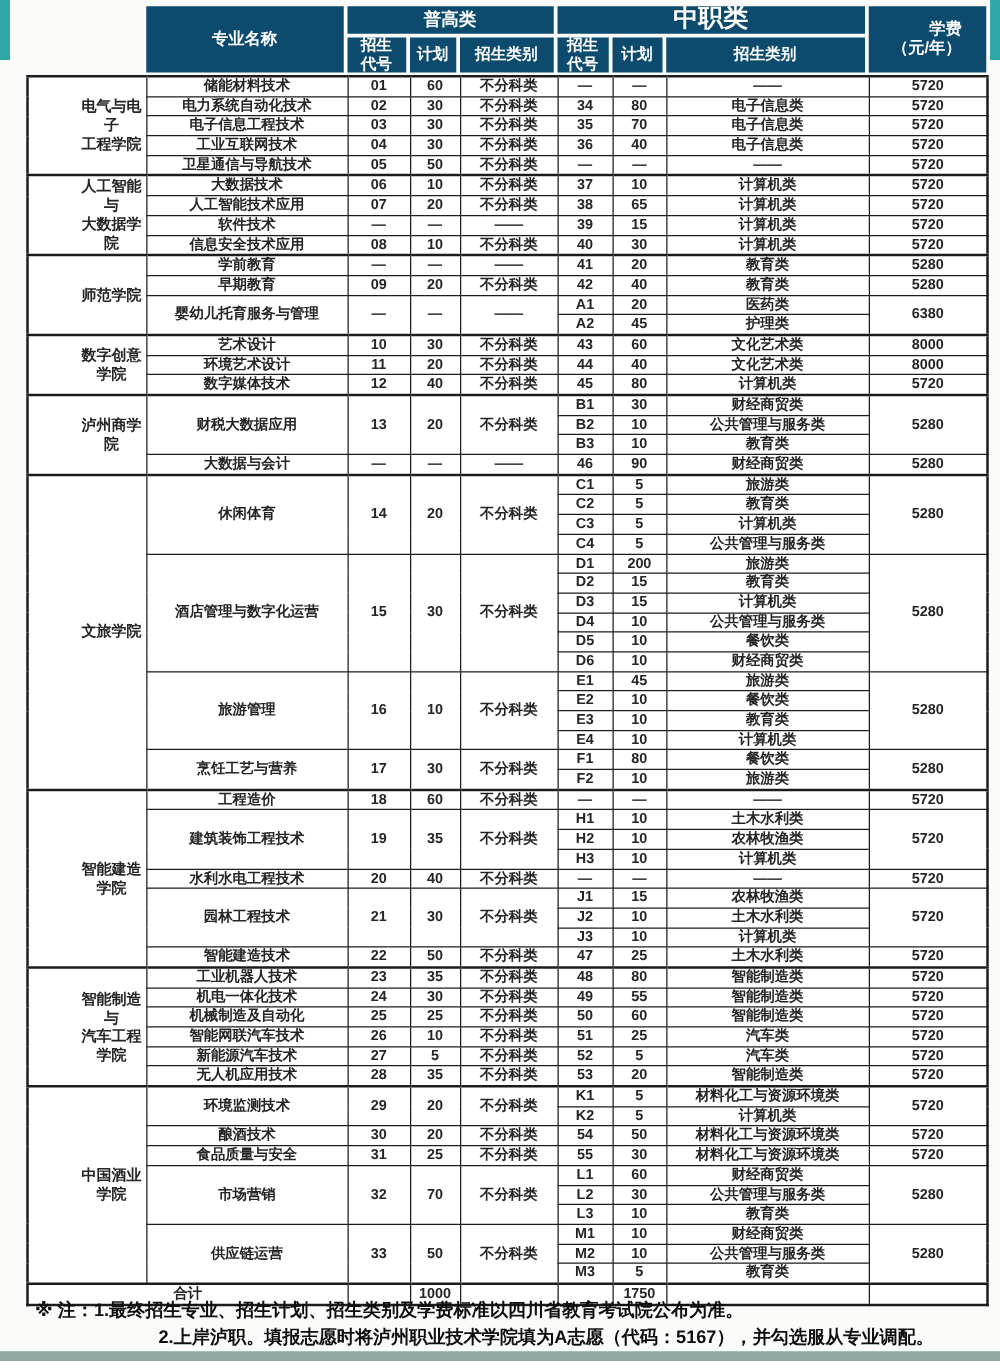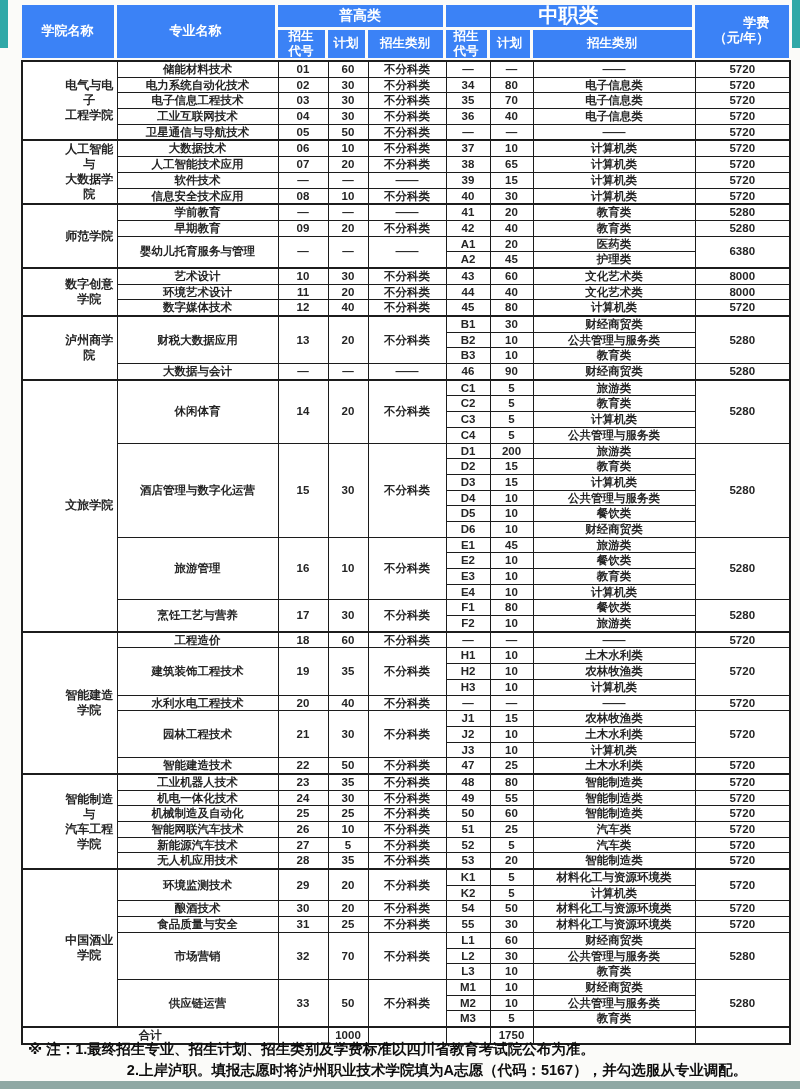--- a/index.html
+++ b/index.html
@@ -5,21 +5,21 @@
   html,body{margin:0;padding:0;}
   .page{position:relative;width:800px;height:1089px;background:#fbfbf9;overflow:hidden;
         font-family:"Liberation Sans","DejaVu Sans",sans-serif;}
   .corner-sliver{position:absolute;top:0;height:48px;background:#2fa8a7;}
   .sliver-left{left:0;width:8px;}
   .sliver-right{right:0;width:8px;}
   
   .header-grid{position:absolute;left:20px;top:3px;width:770px;display:grid;
                grid-template-columns:95px 161px 50px 40px 78px 44px 43px 162px 97px;
                grid-template-rows:25px 31px;}
-  .hcell{background:#3b82f6;color:#ffffff;display:flex;align-items:center;justify-content:center;
+  .hcell{background:#0c4a6e;color:#ffffff;display:flex;align-items:center;justify-content:center;
          text-align:center;font-weight:700;margin:1.5px;white-space:pre-line;line-height:1.15;
          font-size:13px;}
   .h-college{grid-column:1;grid-row:1/3;}
   .h-major{grid-column:2;grid-row:1/3;}
   .h-putong{grid-column:3/6;grid-row:1;font-size:14px;}
   .h-zhongzhi{grid-column:6/9;grid-row:1;font-size:20px;}
   .h-fee{grid-column:9;grid-row:1/3;text-align:right;}
   .h-sub{grid-row:2;font-size:12.5px;}
   .h-s0{grid-column:3;} .h-s1{grid-column:4;} .h-s2{grid-column:5;}
   .h-s3{grid-column:6;} .h-s4{grid-column:7;} .h-s5{grid-column:8;}
@@ -40,21 +40,20 @@
   .bottom-bar{position:absolute;left:0;bottom:0;width:800px;height:8px;background:#8fa8a4;}
 </style>
 </head>
 <body>
 
 <div class="page">
   <div class="corner-sliver sliver-left"></div>
   <div class="corner-sliver sliver-right"></div>
 
   <div class="header-grid">
-    <div class="hcell h-college">学院名称</div>
     <div class="hcell h-major">专业名称</div>
     <div class="hcell h-putong">普高类</div>
     <div class="hcell h-zhongzhi">中职类</div>
     <div class="hcell h-fee">学费
 （元/年）</div>
     <div class="hcell h-sub h-s0">招生
 代号</div>
     <div class="hcell h-sub h-s1">计划</div>
     <div class="hcell h-sub h-s2">招生类别</div>
     <div class="hcell h-sub h-s3">招生

